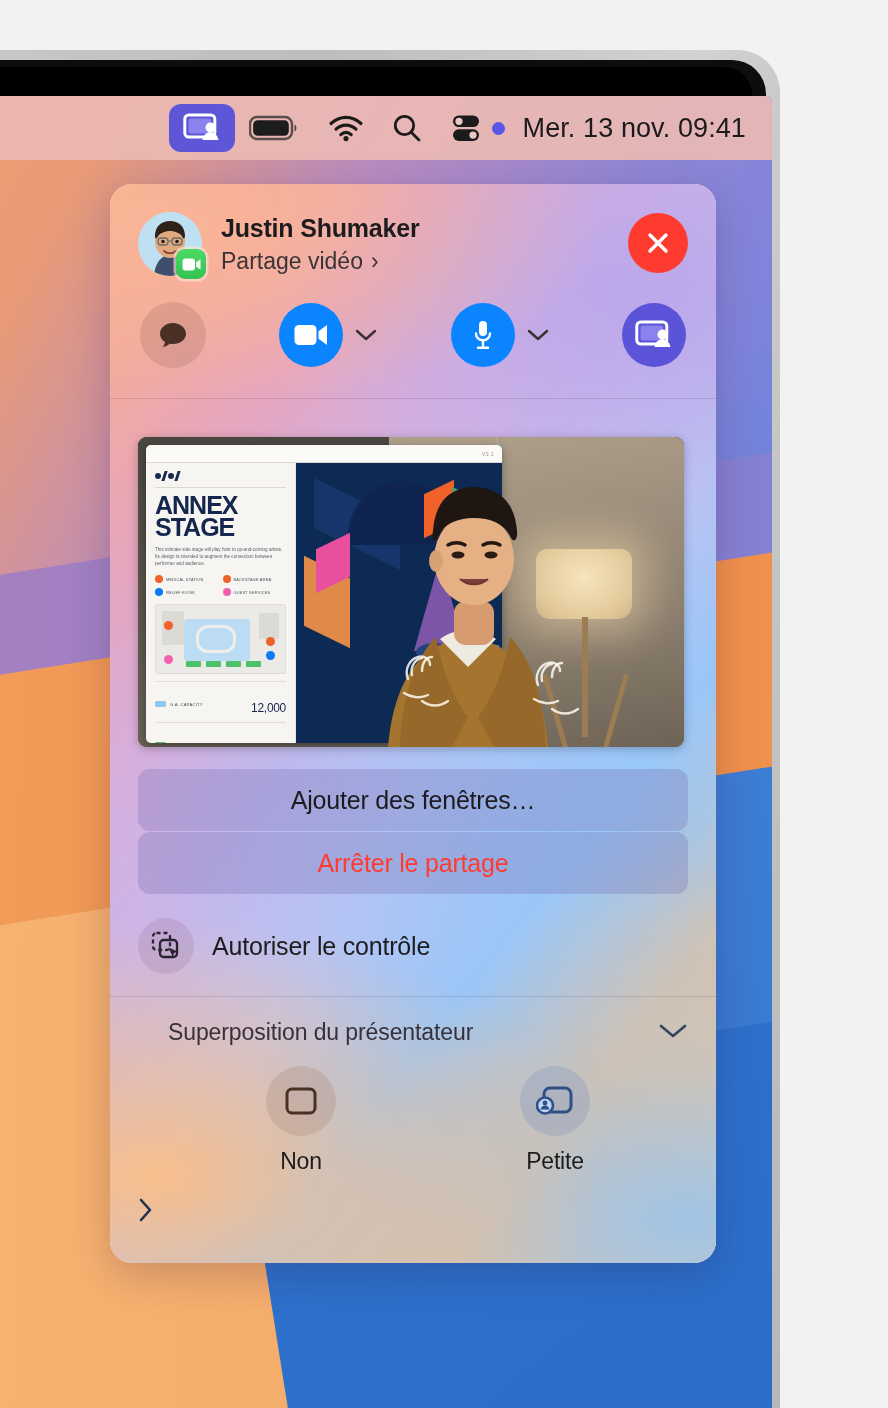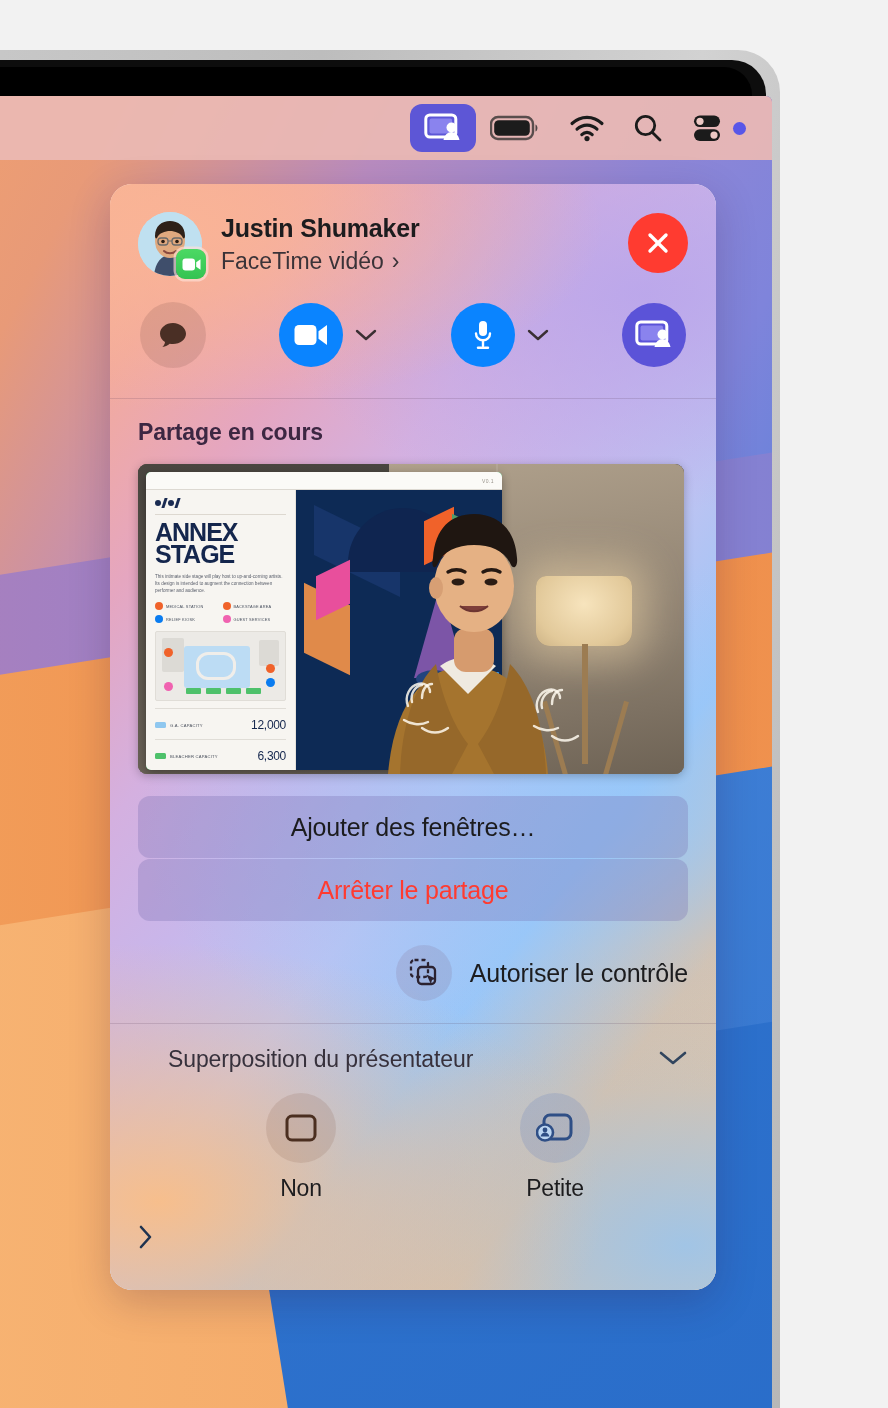--- a/index.html
+++ b/index.html
@@ -231,22 +231,22 @@
     margin-top:8px; height:70px; background:#eceae6; border:1px solid #e0ddd7;
     border-radius:2px; position:relative; overflow:hidden;
   }
   .mm-pool { position:absolute; left:28px; top:14px; width:66px; height:42px; background:#bcdcf4; border-radius:3px; }
   .mm-path { position:absolute; left:40px; top:20px; width:40px; height:28px; border:3px solid #f0eeea; border-radius:12px; }
   .mm-grey { position:absolute; left:6px; top:6px; width:22px; height:34px; background:#dcdad5; border-radius:2px; }
   .mm-grey2 { position:absolute; right:6px; top:8px; width:20px; height:26px; background:#dcdad5; border-radius:2px; }
   .mm-seat { position:absolute; bottom:6px; width:15px; height:6px; background:#4ec16b; border-radius:1px; }
   .mm-pin { position:absolute; width:9px; height:9px; border-radius:50%; }
   .cap-row {
-    display:flex; align-items:center; justify-content:space-between;
-    border-top:1px solid #e0ddd7; padding-top:9px; margin-top:7px;
+    display:flex; align-items:flex-start; justify-content:space-between;
+    border-top:1px solid #e0ddd7; padding-top:19px; margin-top:7px;
   }
   .cap-l { display:flex; align-items:center; gap:4px; }
   .cap-chip { width:11px; height:6px; border-radius:1.5px; }
   .cap-t { font-size:4.2px; color:#4a505c; letter-spacing:0.2px; }
   .cap-v { font-size:12px; color:#14264d; font-weight:400; letter-spacing:-0.3px; }
   .slide-right { flex:1; position:relative; background:#0d2a55; overflow:hidden; }
   .iso-b { position:absolute; background:#1b3a70; }
   .crowd-dot { position:absolute; width:3px; height:8px; background:#2e9bf5; border-radius:1px; }
   .beam {
     position:absolute; left:118px; top:96px;
@@ -260,21 +260,21 @@
   
   .sec-actions { padding: 22px 28px 0 28px; }
   .big-btn {
     width:100%; height:62px; border-radius:12px;
     background: rgba(120,110,175,0.30);
     display:flex; align-items:center; justify-content:center;
     font-size:25px; color:#1c1c1e; letter-spacing:-0.2px;
     border:none; cursor:pointer; font-family:"Liberation Sans", sans-serif;
   }
   .big-btn.danger { color:#ff3b30; margin-top:1px; }
-  .allow-row { display:flex; align-items:center; gap:18px; padding: 24px 0 22px 0; justify-content: flex-end; }
+  .allow-row { display:flex; align-items:center; gap:18px; padding: 24px 0 22px 0; }
   .allow-ico {
     width:56px; height:56px; border-radius:50%;
     background: rgba(120,80,110,0.15);
     display:flex; align-items:center; justify-content:center; flex:0 0 56px;
   }
   .allow-label { font-size:25px; color:#1c1c1e; letter-spacing:-0.2px; }
 
   
   .sec-overlay { padding: 22px 28px 0 28px; margin-left: 30px; }
   .ov-head { display:flex; align-items:center; justify-content:space-between; }
@@ -357,20 +357,21 @@
       <div class="mb-item">
         <svg width="34" height="34" viewBox="0 0 34 34" aria-hidden="true">
           <rect x="4" y="4.5" width="26" height="11.6" rx="5.8" fill="#1b1b1b"></rect>
           <circle cx="10" cy="10.3" r="3.6" fill="#ecc8c4"></circle>
           <rect x="4" y="18.3" width="26" height="11.6" rx="5.8" fill="#1b1b1b"></rect>
           <circle cx="24" cy="24.1" r="3.6" fill="#ecc8c4"></circle>
         </svg>
       </div>
       <div class="cc-dot"></div>
 
+      <div class="mb-clock">Mer. 13 nov. 09:41</div>
     </div>
 
     <div class="panel">
       <div class="panel-bg"></div>
       <div class="panel-bg2"></div>
 
       <div class="panel-inner">
 
         <div class="sec-header">
           <div class="caller-row">
@@ -394,21 +395,21 @@
                 <svg width="19" height="13" viewBox="0 0 19 13" aria-hidden="true">
                   <rect x="0.5" y="0.5" width="12.5" height="12" rx="3" fill="#ffffff"></rect>
                   <path d="M14.2 4.2L18.5 1.2v10.6l-4.3-3z" fill="#ffffff"></path>
                 </svg>
               </div>
             </div>
 
             <div class="caller-text">
               <div class="caller-name">Justin Shumaker</div>
               <div class="caller-sub">
-                <span>FaceTime vidéo</span>
+                <span>Partage vidéo</span>
                 <span>›</span>
               </div>
             </div>
 
             <div class="close-btn">
               <svg width="26" height="26" viewBox="0 0 26 26" aria-hidden="true">
                 <line x1="5" y1="5" x2="21" y2="21" stroke="#fff" stroke-width="3.4" stroke-linecap="round"></line>
                 <line x1="21" y1="5" x2="5" y2="21" stroke="#fff" stroke-width="3.4" stroke-linecap="round"></line>
               </svg>
             </div>
@@ -461,21 +462,20 @@
               <rect x="5.5" y="5.6" width="22.6" height="14.8" rx="2" fill="#8a83ee"></rect>
               <circle cx="27.5" cy="14.5" r="5" fill="#ffffff"></circle>
               <path d="M19.5 27c1-5.2 4.4-8 8-8s6.9 2.8 8 8z" fill="#ffffff"></path>
             </svg>
           </div>
         </div>
 
         <div class="divider"></div>
 
         <div class="sec-share">
-          <div class="sec-title">Partage en cours</div>
 
           <div class="thumb">
             <div class="room">
               <div class="room-wallL"></div>
               <div class="room-wallR"></div>
               <div class="room-panelline"></div>
               <div class="lamp-shade"></div>
               <div class="lamp-stem"></div>
               <div class="lamp-leg1"></div>
               <div class="lamp-leg2"></div>

